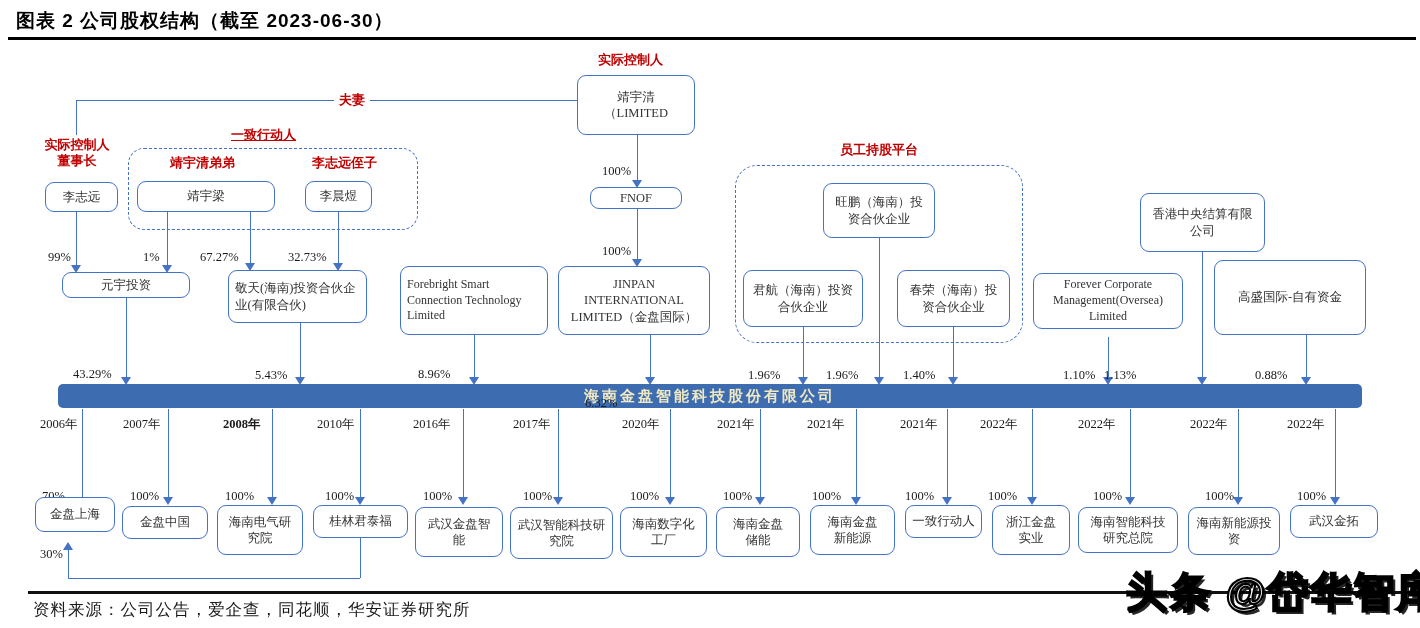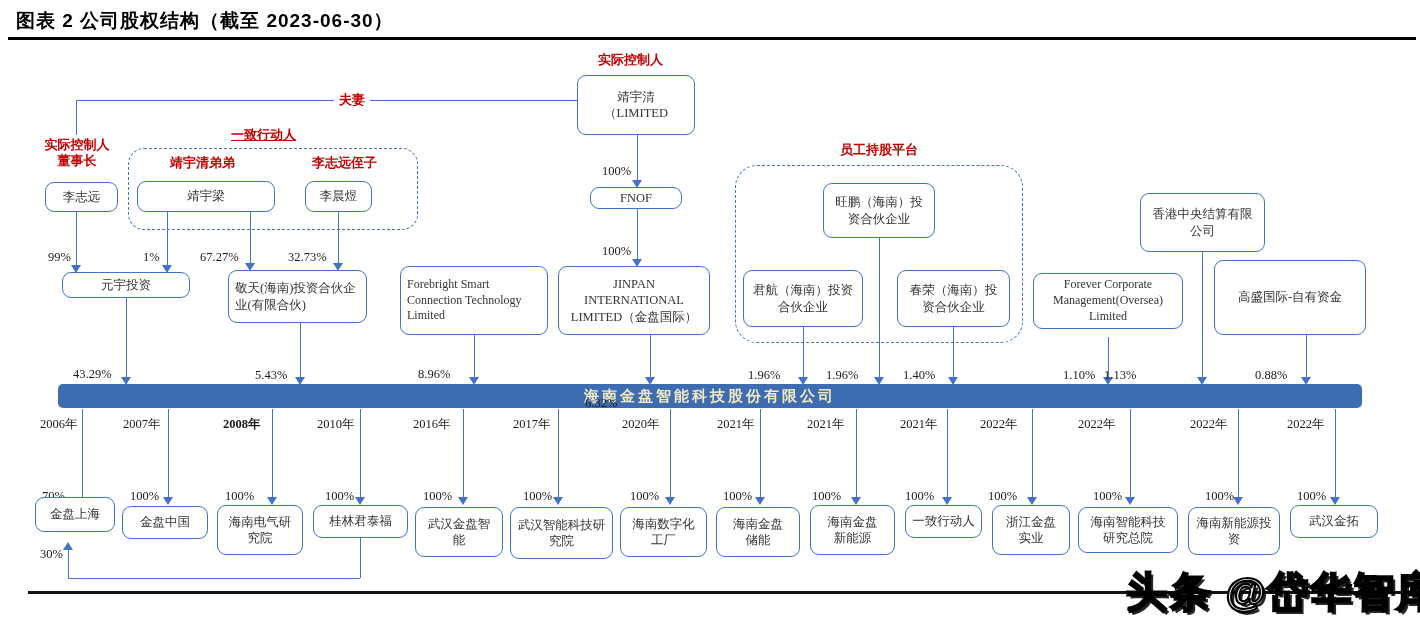--- a/index.html
+++ b/index.html
@@ -199,14 +199,15 @@
     <div class="node" style="left:716px;top:507px;width:84px;height:50px;padding:2px 12px;">海南金盘储能</div>
     <div class="node" style="left:810px;top:505px;width:85px;height:50px;padding:2px 12px;">海南金盘新能源</div>
     <div class="node" style="left:905px;top:505px;width:77px;height:33px;">一致行动人</div>
     <div class="node" style="left:992px;top:505px;width:78px;height:50px;padding:2px 10px;">浙江金盘实业</div>
     <div class="node" style="left:1078px;top:507px;width:100px;height:46px;">海南智能科技研究总院</div>
     <div class="node" style="left:1188px;top:507px;width:92px;height:48px;">海南新能源投资</div>
     <div class="node" style="left:1290px;top:505px;width:88px;height:33px;">武汉金拓</div>
   </div>
 
   <div class="rule-bottom"></div>
+  <div class="source">资料来源：公司公告，爱企查，同花顺，华安证券研究所</div>
   <div class="watermark">头条 @岱华智库</div>
 </div>
 
 </body></html>

